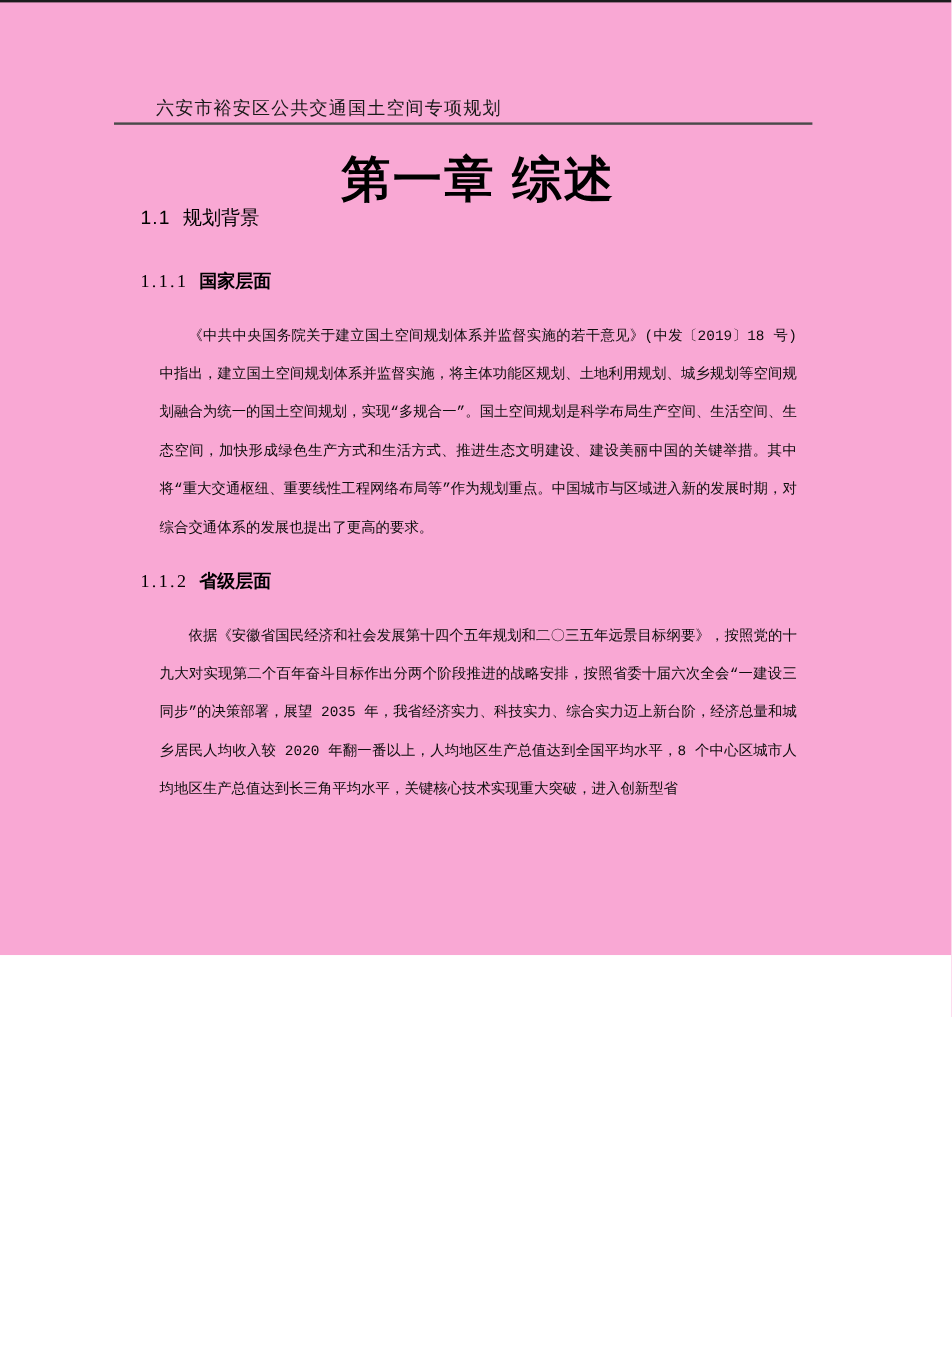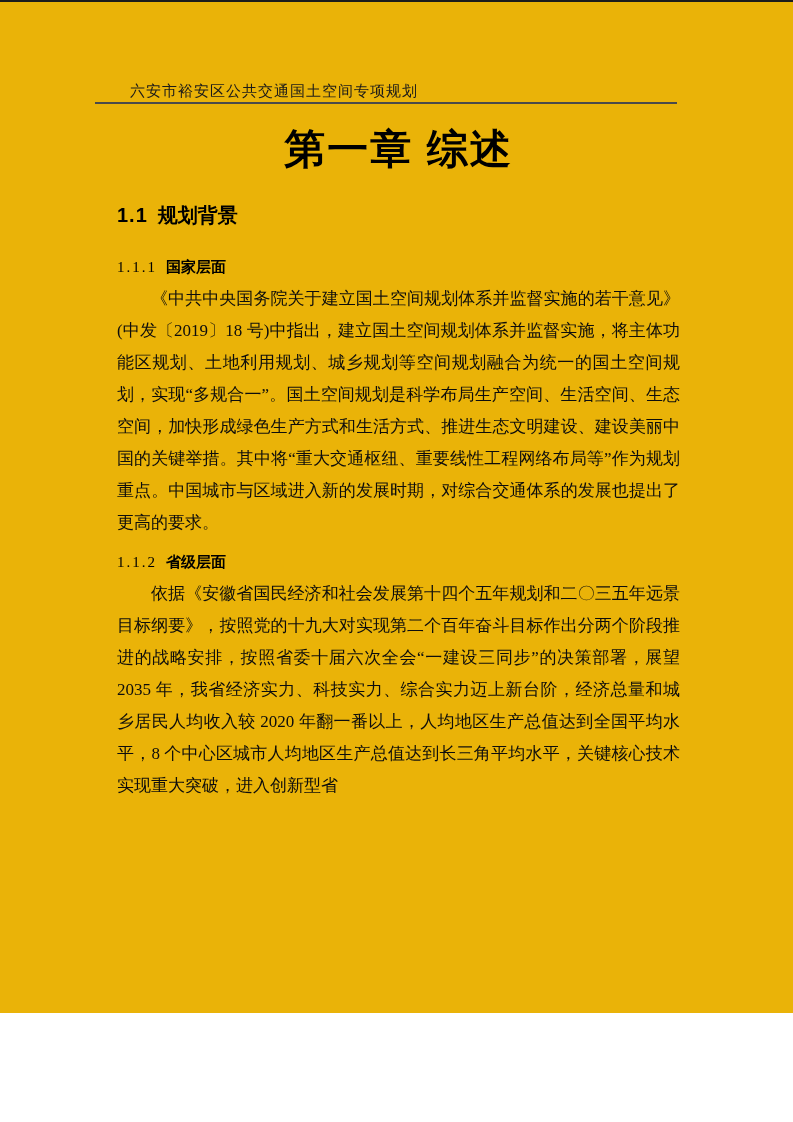--- a/index.html
+++ b/index.html
@@ -1,21 +1,21 @@
 <!DOCTYPE html>
 <html><head>
 <meta charset="utf-8">
 <style>
   * { margin: 0; padding: 0; box-sizing: border-box; }
   html, body { background: #ffffff; }
   .page {
     position: relative;
     width: 793px;
-    height: 1013px;
-    background: #eab308;
+    height: 796px;
+    background: #f9a8d4;
     overflow: hidden;
     font-family: "Liberation Serif", serif;
     color: #0d0d0d;
   }
   .top-edge-line {
     position: absolute;
     top: 0; left: 0;
     width: 100%; height: 2px;
     background: #1c1c1c;
   }
@@ -42,24 +42,23 @@
     margin-top: 4px;
     font-family: "Liberation Sans", sans-serif;
     font-weight: 700;
     font-size: 41px;
     line-height: 42px;
     text-align: center;
     letter-spacing: 2px;
     color: #000;
   }
   .section-heading {
-    margin-top: 32px;
     font-family: "Liberation Sans", sans-serif;
-    font-weight: 700;
-    font-size: 20px;
+    font-weight: 400;
+    font-size: 16px;
     line-height: 26px;
     color: #000;
   }
   .section-heading .h-num { margin-right: 10px; letter-spacing: 1px; }
   .subsection-heading {
     margin: 26px 0 3px 0;
     font-size: 15px;
     line-height: 25px;
     color: #000;
   }
@@ -68,27 +67,28 @@
     font-family: "Liberation Serif", serif;
     font-weight: 400;
     letter-spacing: 2px;
     margin-right: 9px;
   }
   .subsection-heading .h3-title {
     font-family: "Liberation Sans", sans-serif;
     font-weight: 700;
   }
   .para {
-    margin: 0;
-    font-size: 17px;
+    margin: 16px;
+    font-size: 12px;
     line-height: 32px;
     text-align: justify;
     text-indent: 2em;
     word-break: normal;
     color: #0d0d0d;
+    font-family: Liberation Mono, monospace;
   }
   .page-footer {
     position: absolute;
     top: 1032px; left: 0;
     width: 100%;
     text-align: center;
   }
   .page-number {
     font-size: 14px;
     color: #333;

